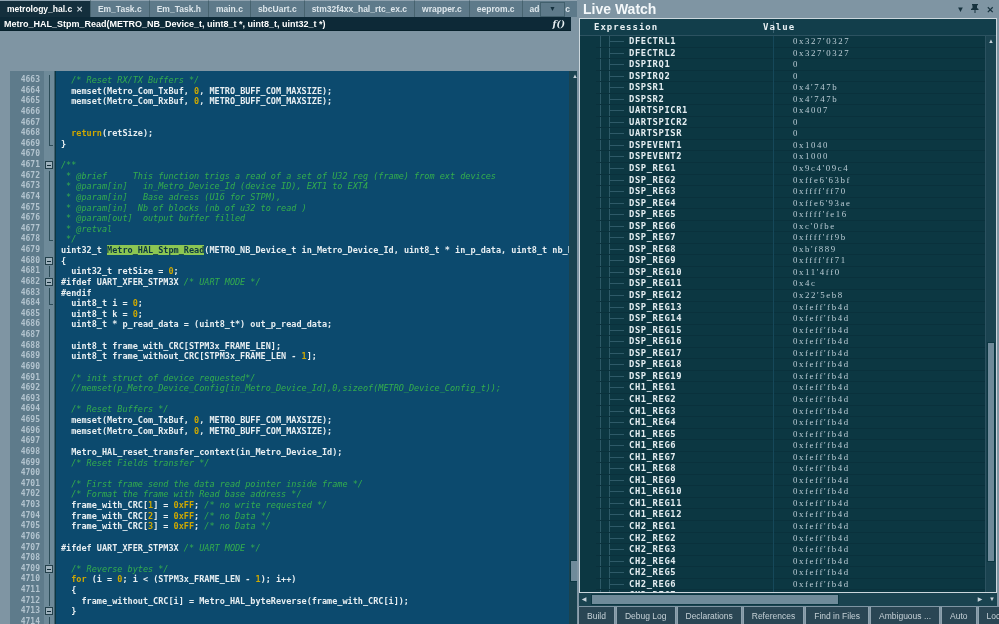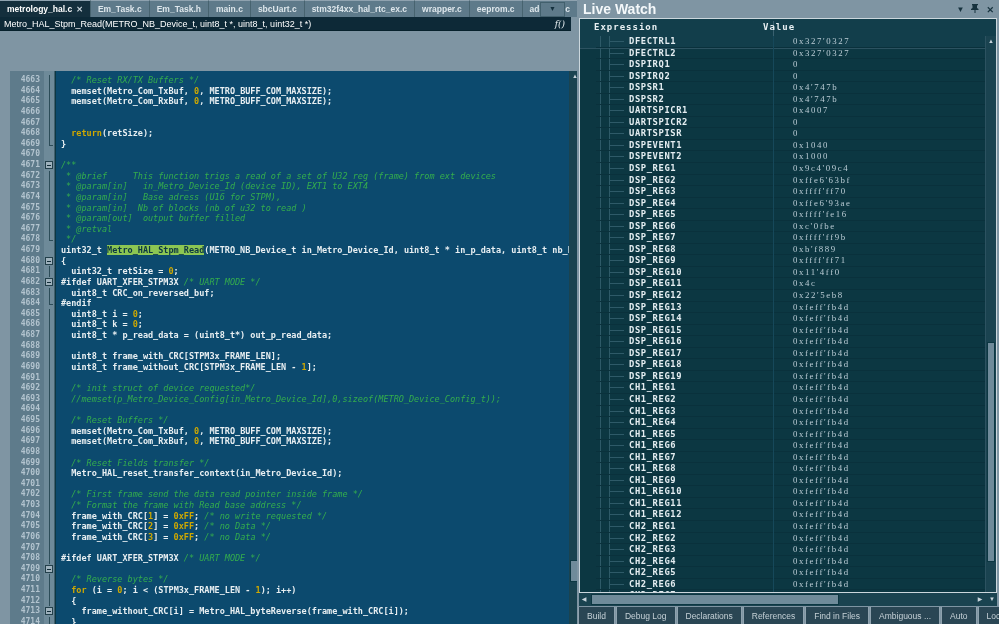--- a/index.html
+++ b/index.html
@@ -10,21 +10,21 @@
   .tabs{display:flex;height:100%;align-items:stretch;}
   .etab{display:flex;align-items:center;gap:4px;padding:0 7px;background:#5e7a8a;
         border-right:1px solid #47636f;border-top:1px solid #8fa2af;
         color:#dde6eb;font-size:8.5px;font-weight:bold;white-space:nowrap;cursor:default;}
   .etab.active{background:#142f3d;color:#ffffff;}
   .etab .close{font-size:8px;color:#c7d2d9;font-weight:bold;}
   .tab-dd{position:absolute;left:540px;top:2px;width:23px;height:13px;background:#5e7a8a;
         border:1px solid #42606d;color:#14303e;font-size:7px;text-align:center;line-height:12px;}
   
   .fnbar{position:absolute;left:0;top:17px;width:571px;height:14px;background:#0d2937;
-         color:#ffffff;font-size:9px;font-weight:normal;line-height:14px;padding-left:4px;
+         color:#ffffff;font-size:9px;font-weight:bold;line-height:14px;padding-left:4px;
          box-sizing:border-box;white-space:nowrap;overflow:hidden;border-bottom:1px solid #07212c;}
   .fnicon{position:absolute;right:6px;top:0;color:#e8eff2;font-size:9px;font-style:italic;
           font-family:"DejaVu Serif",serif;}
   
   .editor{position:absolute;left:10px;top:31px;width:571px;height:589px;background:#0c3742;margin-top:40px;}
   .gutter{position:absolute;left:0;top:0;bottom:12px;width:34px;background:#5e7b8b;
           padding-top:4px;box-sizing:border-box;overflow:hidden;}
   .gnum{height:10.63px;line-height:10.63px;text-align:right;padding-right:4px;
         color:#b3c4cf;font-family:"DejaVu Sans Mono",monospace;font-size:8px;font-weight:bold;}
   .foldcol{position:absolute;left:34px;top:0;bottom:12px;width:11px;background:#6e8a99;
@@ -53,21 +53,21 @@
   .ed-corner{position:absolute;right:0;bottom:0;width:12px;height:12px;background:#c2ced5;}
   .grip{position:absolute;right:1px;bottom:1px;width:9px;height:9px;
         background:linear-gradient(135deg,transparent 55%,#7d939f 55%,#7d939f 65%,transparent 65%,transparent 75%,#7d939f 75%,#7d939f 85%,transparent 85%);}
   
   .panel{position:absolute;left:577px;top:0;width:422px;height:624px;background:#7f95a3;}
   .ptitle{height:18px;line-height:18px;padding-left:6px;color:#f4f8fa;font-size:14px;font-weight:bold;}
   .pticons{position:absolute;right:5px;top:4px;display:flex;gap:7px;align-items:center;
            color:#16323e;font-size:8px;line-height:10px;}
   .wtable{position:absolute;left:2px;right:2px;top:18px;bottom:31px;background:#0c3742;
           border:1px solid #ccd7dd;box-sizing:border-box;}
-  .whead{position:absolute;left:0;right:0;top:0;height:30px;background:#123e4b;
+  .whead{position:absolute;left:0;right:0;top:0;height:17px;background:#123e4b;
          border-bottom:1px solid #2c5260;box-sizing:border-box;}
   .whead .col1,.whead .col2{position:absolute;top:0;line-height:16px;color:#e9f0f3;
          font-family:"DejaVu Sans Mono",monospace;font-size:9px;font-weight:bold;letter-spacing:1px;}
   .whead .col1{left:14px;} .whead .col2{left:183px;}
   .whead .hdiv{position:absolute;left:193px;top:2px;bottom:2px;width:1px;background:#3a6170;}
   .wrows{position:absolute;left:0;right:11px;top:17px;bottom:0;overflow:hidden;}
   .coldiv{position:absolute;left:193px;top:17px;bottom:0;width:1px;background:#16485a;}
   .wrow{height:11.55px;position:relative;border-bottom:1px solid #0a313c;box-sizing:border-box;margin-left:16px;}
   .wrow .g1{position:absolute;left:4px;top:0;bottom:0;width:1px;background:#2e5a68;}
   .wrow .g2{position:absolute;left:13px;top:0;bottom:0;width:1px;background:#2e5a68;}
@@ -261,38 +261,37 @@
         <div class="ln"><span class="seg-c"> * @param[in]   in_Metro_Device_Id (device ID), EXT1 to EXT4</span></div>
         <div class="ln"><span class="seg-c"> * @param[in]   Base adress (U16 for STPM),</span></div>
         <div class="ln"><span class="seg-c"> * @param[in]  Nb of blocks (nb of u32 to read )</span></div>
         <div class="ln"><span class="seg-c"> * @param[out]  output buffer filled</span></div>
         <div class="ln"><span class="seg-c"> * @retval</span></div>
         <div class="ln"><span class="seg-c"> */</span></div>
         <div class="ln"><span class="seg-t">uint32_t </span><span class="seg-h">Metro_HAL_Stpm_Read</span><span class="seg-t">(METRO_NB_Device_t in_Metro_Device_Id, uint8_t * in_p_data, uint8_t nb_blocks, uint32_t * out_p_read_data)</span></div>
         <div class="ln"><span class="seg-t">{</span></div>
         <div class="ln"><span class="seg-t">  uint32_t retSize = </span><span class="seg-k">0</span><span class="seg-t">;</span></div>
         <div class="ln"><span class="seg-t">#ifdef UART_XFER_STPM3X </span><span class="seg-c">/* UART MODE */</span></div>
-        <div class="ln"><span class="seg-t">  uint8_t CRC_on_reversed_buf;</span></div>
         <div class="ln"><span class="seg-t">#endif</span></div>
         <div class="ln"><span class="seg-t">  uint8_t i = </span><span class="seg-k">0</span><span class="seg-t">;</span></div>
         <div class="ln"><span class="seg-t">  uint8_t k = </span><span class="seg-k">0</span><span class="seg-t">;</span></div>
         <div class="ln"><span class="seg-t">  uint8_t * p_read_data = (uint8_t*) out_p_read_data;</span></div>
         <div class="ln"></div>
         <div class="ln"><span class="seg-t">  uint8_t frame_with_CRC[STPM3x_FRAME_LEN];</span></div>
         <div class="ln"><span class="seg-t">  uint8_t frame_without_CRC[STPM3x_FRAME_LEN - </span><span class="seg-k">1</span><span class="seg-t">];</span></div>
         <div class="ln"></div>
         <div class="ln"><span class="seg-c">  /* init struct of device requested*/</span></div>
         <div class="ln"><span class="seg-c">  //memset(p_Metro_Device_Config[in_Metro_Device_Id],0,sizeof(METRO_Device_Config_t));</span></div>
         <div class="ln"></div>
         <div class="ln"><span class="seg-c">  /* Reset Buffers */</span></div>
         <div class="ln"><span class="seg-t">  memset(Metro_Com_TxBuf, </span><span class="seg-k">0</span><span class="seg-t">, METRO_BUFF_COM_MAXSIZE);</span></div>
         <div class="ln"><span class="seg-t">  memset(Metro_Com_RxBuf, </span><span class="seg-k">0</span><span class="seg-t">, METRO_BUFF_COM_MAXSIZE);</span></div>
         <div class="ln"></div>
+        <div class="ln"><span class="seg-t">  Metro_HAL_reset_transfer_context(in_Metro_Device_Id);</span></div>
         <div class="ln"><span class="seg-c">  /* Reset Fields transfer */</span></div>
-        <div class="ln"><span class="seg-t">  Metro_HAL_reset_transfer_context(in_Metro_Device_Id);</span></div>
         <div class="ln"></div>
         <div class="ln"><span class="seg-c">  /* First frame send the data read pointer inside frame */</span></div>
         <div class="ln"><span class="seg-c">  /* Format the frame with Read base address */</span></div>
         <div class="ln"><span class="seg-t">  frame_with_CRC[</span><span class="seg-k">1</span><span class="seg-t">] = </span><span class="seg-k">0xFF</span><span class="seg-t">; </span><span class="seg-c">/* no write requested */</span></div>
         <div class="ln"><span class="seg-t">  frame_with_CRC[</span><span class="seg-k">2</span><span class="seg-t">] = </span><span class="seg-k">0xFF</span><span class="seg-t">; </span><span class="seg-c">/* no Data */</span></div>
         <div class="ln"><span class="seg-t">  frame_with_CRC[</span><span class="seg-k">3</span><span class="seg-t">] = </span><span class="seg-k">0xFF</span><span class="seg-t">; </span><span class="seg-c">/* no Data */</span></div>
         <div class="ln"></div>
         <div class="ln"><span class="seg-t">#ifdef UART_XFER_STPM3X </span><span class="seg-c">/* UART MODE */</span></div>
         <div class="ln"></div>
         <div class="ln"><span class="seg-c">  /* Reverse bytes */</span></div>

